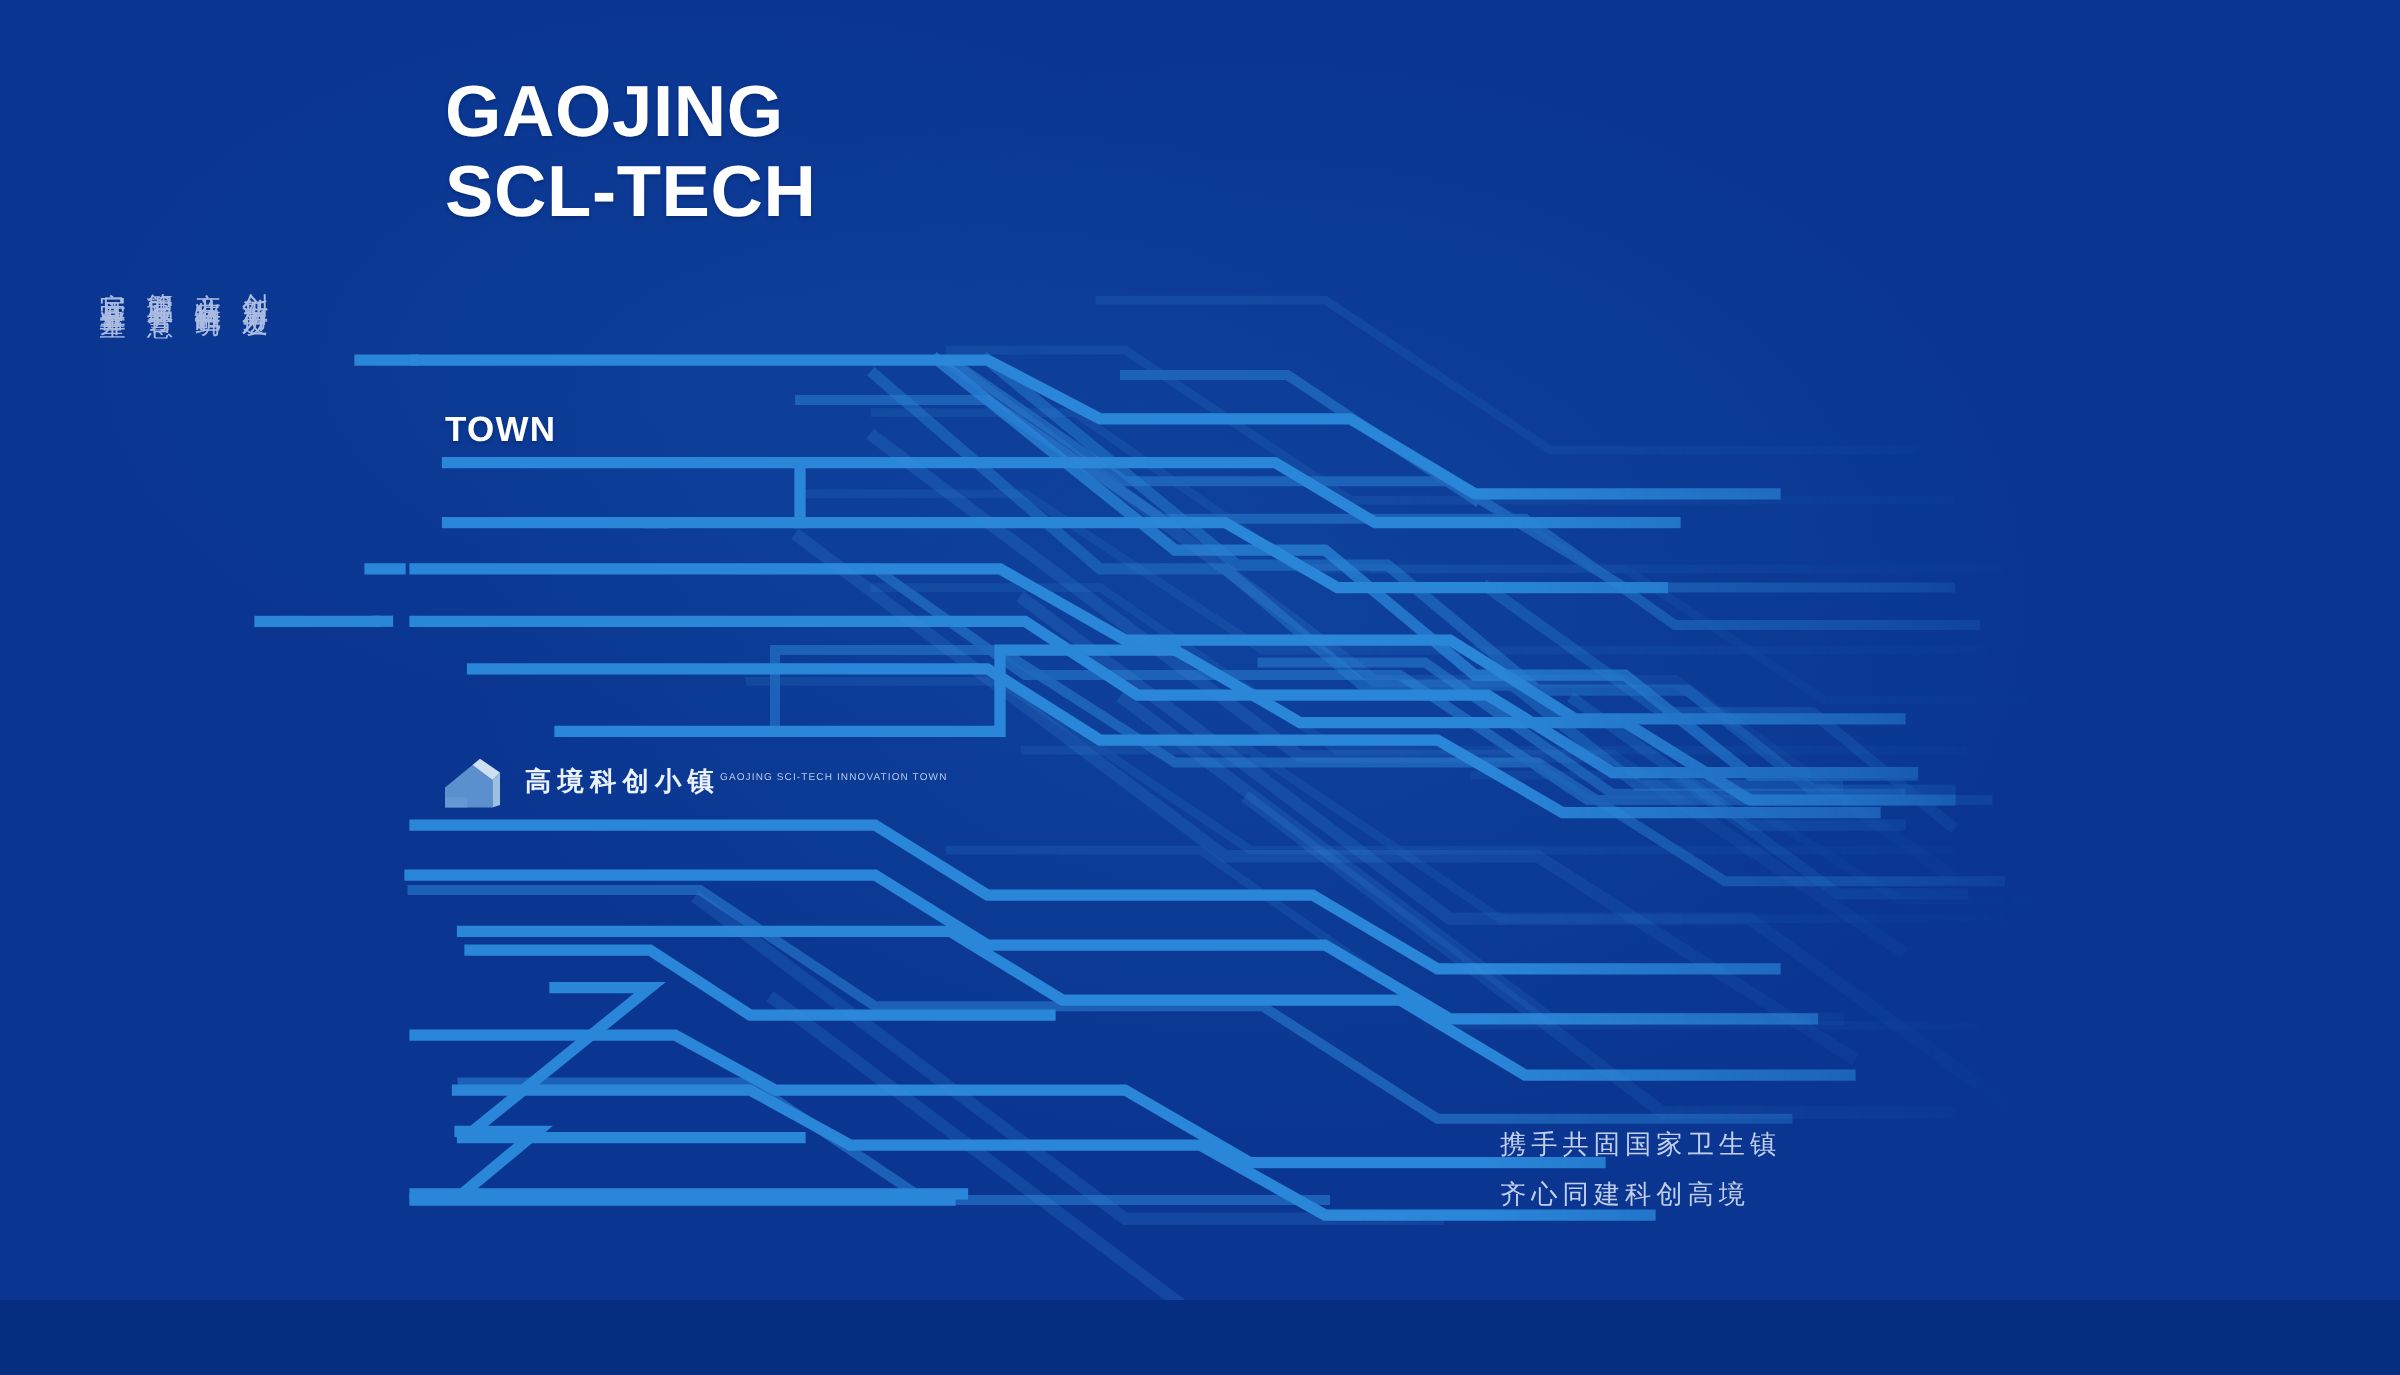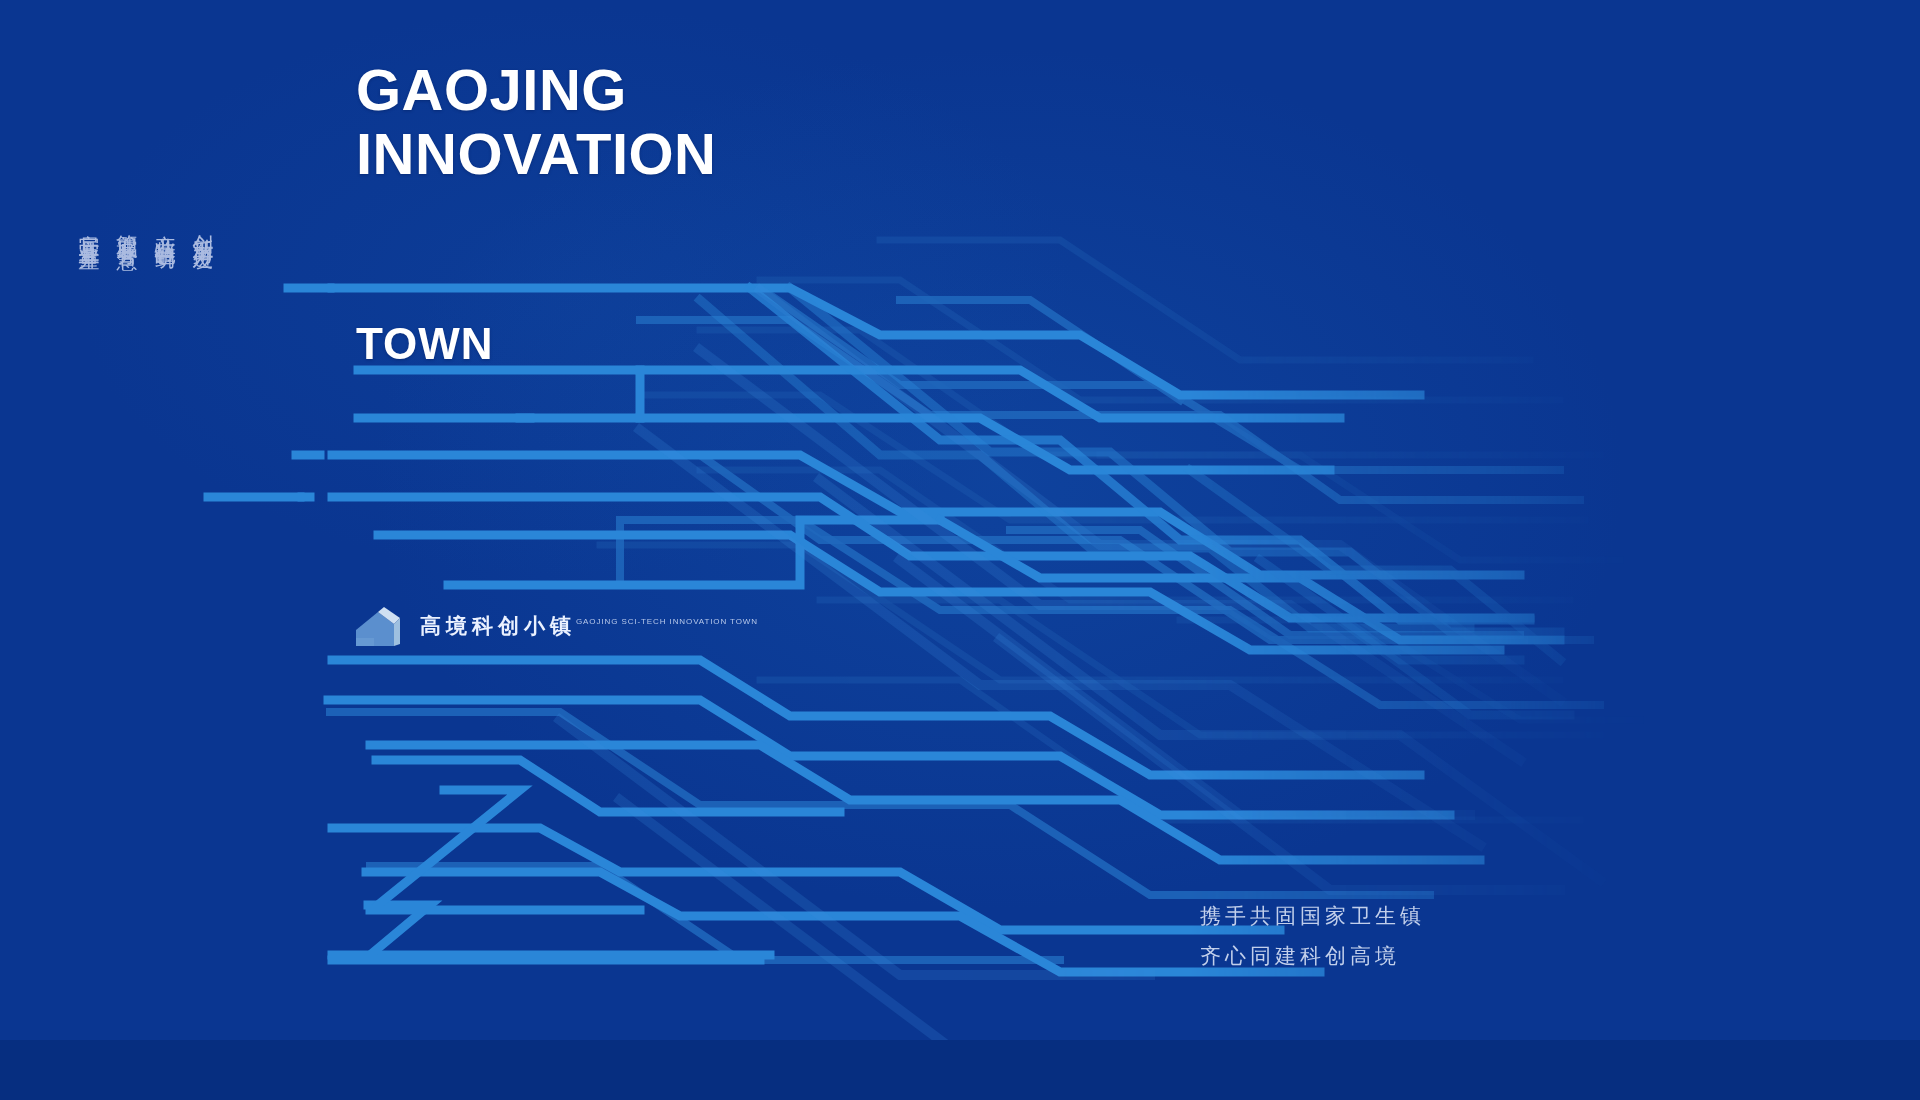--- a/index.html
+++ b/index.html
@@ -49,21 +49,21 @@
     letter-spacing: 0.5px;
     white-space: nowrap;
     text-shadow: 0 1px 3px rgba(0,20,70,0.35);
   }
   #town-word {
     position: absolute;
     left: 356px;
     top: 322px;
     color: #ffffff;
     font-weight: bold;
-    font-size: 44px;
+    font-size: 28px;
     line-height: 44px;
     letter-spacing: 1px;
     z-index: 6;
     text-shadow: 0 1px 3px rgba(0,20,70,0.35);
   }
 
   
   #vertical-slogan {
     position: absolute;
     left: 76px;
@@ -252,21 +252,21 @@
     </g>
 
     <g mask="url(#maskFade)" fill="none" stroke="#2a86d8" stroke-width="9" stroke-linecap="square">
       <path d="M332,960 L660,960 L760,960"></path>
       <path d="M370,910 L640,910"></path>
     </g>
   </svg>
 
   <div id="title-block">
     <div class="headline">GAOJING</div>
-    <div class="headline">INNOVATION</div>
+    <div class="headline">SCL-TECH</div>
   </div>
 
   <div id="town-word">TOWN</div>
 
   <div id="vertical-slogan">
     <div class="v-col">创新活力迸发</div>
     <div class="v-col">产业特色鲜明</div>
     <div class="v-col">管理服务智慧</div>
     <div class="v-col">宜居宜业并重</div>
   </div>

